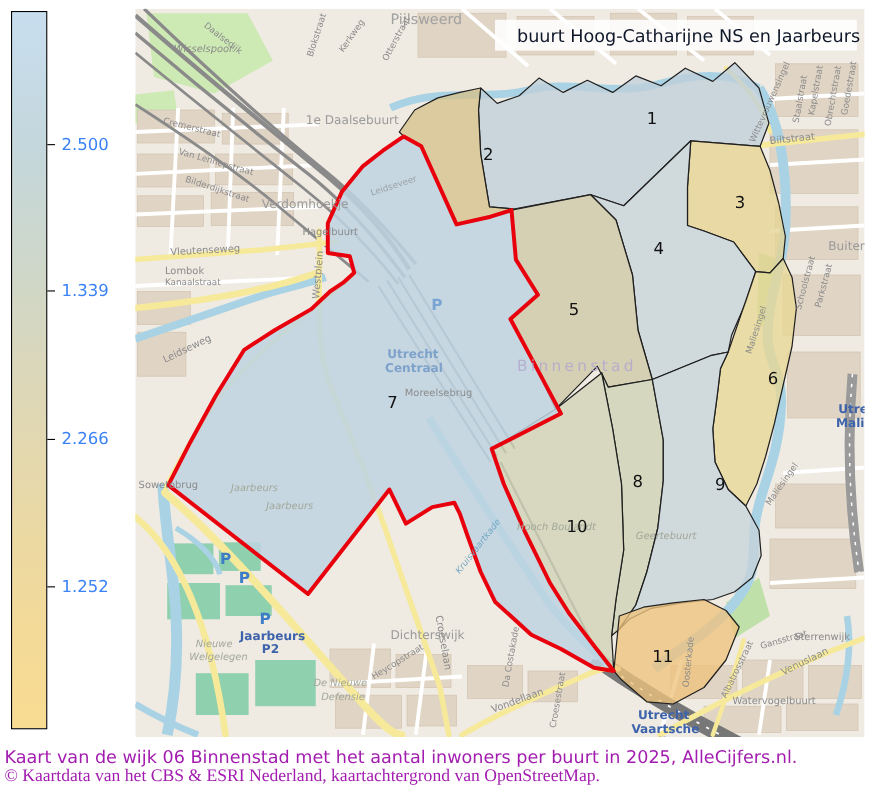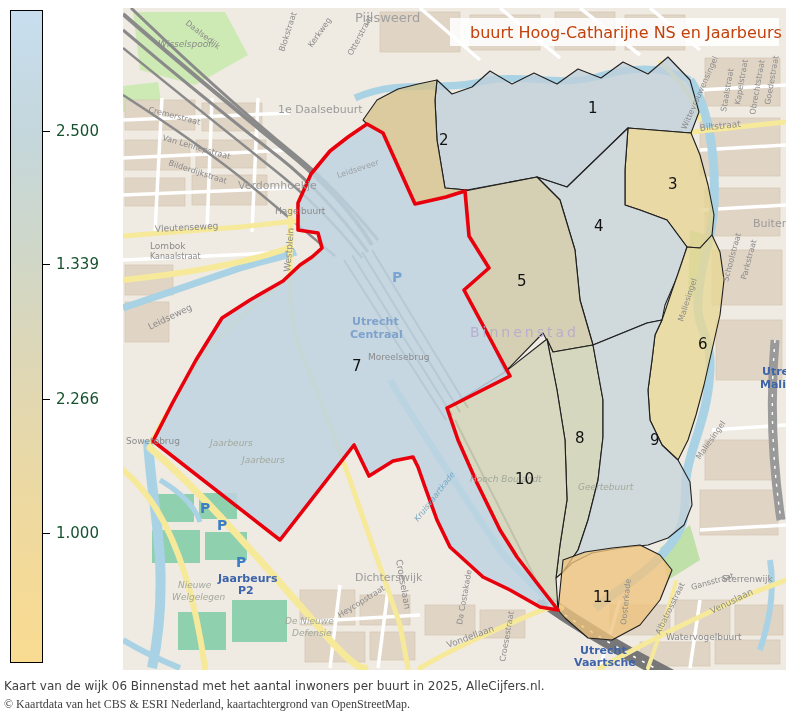--- a/index.html
+++ b/index.html
@@ -4,30 +4,30 @@
 <style>
   html,body{margin:0;padding:0;background:#fff;}
   body{width:794px;height:719px;position:relative;overflow:hidden;
        font-family:"DejaVu Sans","Liberation Sans",sans-serif;}
   
   #colorbar{position:absolute;left:10px;top:10px;width:33px;height:653px;
     border:1.4px solid #000;box-sizing:border-box;
     background:linear-gradient(to bottom,#c8deef 0%,#c4d7dd 18%,#cfd7c9 36%,
       #ded7b6 54%,#ecd9a2 74%,#f4da98 88%,#f9dc92 100%);}
   .cb-tick{position:absolute;left:43px;width:7px;height:0;border-top:1.6px solid #000;}
-  .cb-label{position:absolute;left:56px;font-size:15px;color:#14532d;line-height:1;}
+  .cb-label{position:absolute;left:56px;font-size:15px;color:#3b82f6;line-height:1;}
   
   #map{position:absolute;left:123px;top:8px;width:663px;height:662px;}
   
   #legend{position:absolute;left:450px;top:18px;width:329px;height:28px;
     background:rgba(255,255,255,0.88);display:flex;align-items:center;
     gap:11px;padding-left:9px;box-sizing:border-box;}
-  #legend .lg-label{font-size:16px;color:#c2410c;white-space:nowrap;}
-  
-  .caption{position:absolute;left:4px;font-size:12px;color:#404040;white-space:nowrap;}
+  #legend .lg-label{font-size:16px;color:#0f172a;white-space:nowrap;}
+  
+  .caption{position:absolute;left:4px;font-size:16px;color:#a21caf;white-space:nowrap;}
   #caption1{top:679px;} #caption2{top:697px;font-family:Liberation Serif, serif;}
   
   text{font-family:"DejaVu Sans","Liberation Sans",sans-serif;}
   .rnum{font-size:15px;fill:#111;}
   .st{fill:#8b8b8b;font-size:8px;}
   .st9{fill:#8b8b8b;font-size:9px;}
   .area{fill:#9b9b9b;font-size:11px;}
   .area13{fill:#a0a0a0;font-size:13px;}
   .faint{fill:#a3a89a;font-size:9px;font-style:italic;}
   .bluelbl{fill:#7fa2cb;font-size:11px;font-weight:bold;}
@@ -40,21 +40,21 @@
 <body>
 
 <div id="colorbar"></div>
 <div class="cb-tick" style="top:131px"></div>
 <div class="cb-tick" style="top:264px"></div>
 <div class="cb-tick" style="top:399px"></div>
 <div class="cb-tick" style="top:533px"></div>
 <div class="cb-label" style="top:124px">2.500</div>
 <div class="cb-label" style="top:257px">1.339</div>
 <div class="cb-label" style="top:392px">2.266</div>
-<div class="cb-label" style="top:526px">1.000</div>
+<div class="cb-label" style="top:526px">1.252</div>
 
 <svg id="map" viewBox="123 8 663 662">
 
   <rect x="123" y="8" width="663" height="662" fill="#efeae2"></rect>
 
   <g>
     <path d="M133,12 L225,12 L248,55 L195,85 L140,70 Z" fill="#cdeab4"></path>
     <path d="M123,86 L158,82 L162,108 L123,112 Z" fill="#cdeab4"></path>
     <path d="M690,230 L706,235 L702,300 L688,295 Z" fill="#bfe0a8"></path>
     <path d="M660,548 L690,525 L700,560 L668,580 Z" fill="#bfe0a8"></path>

